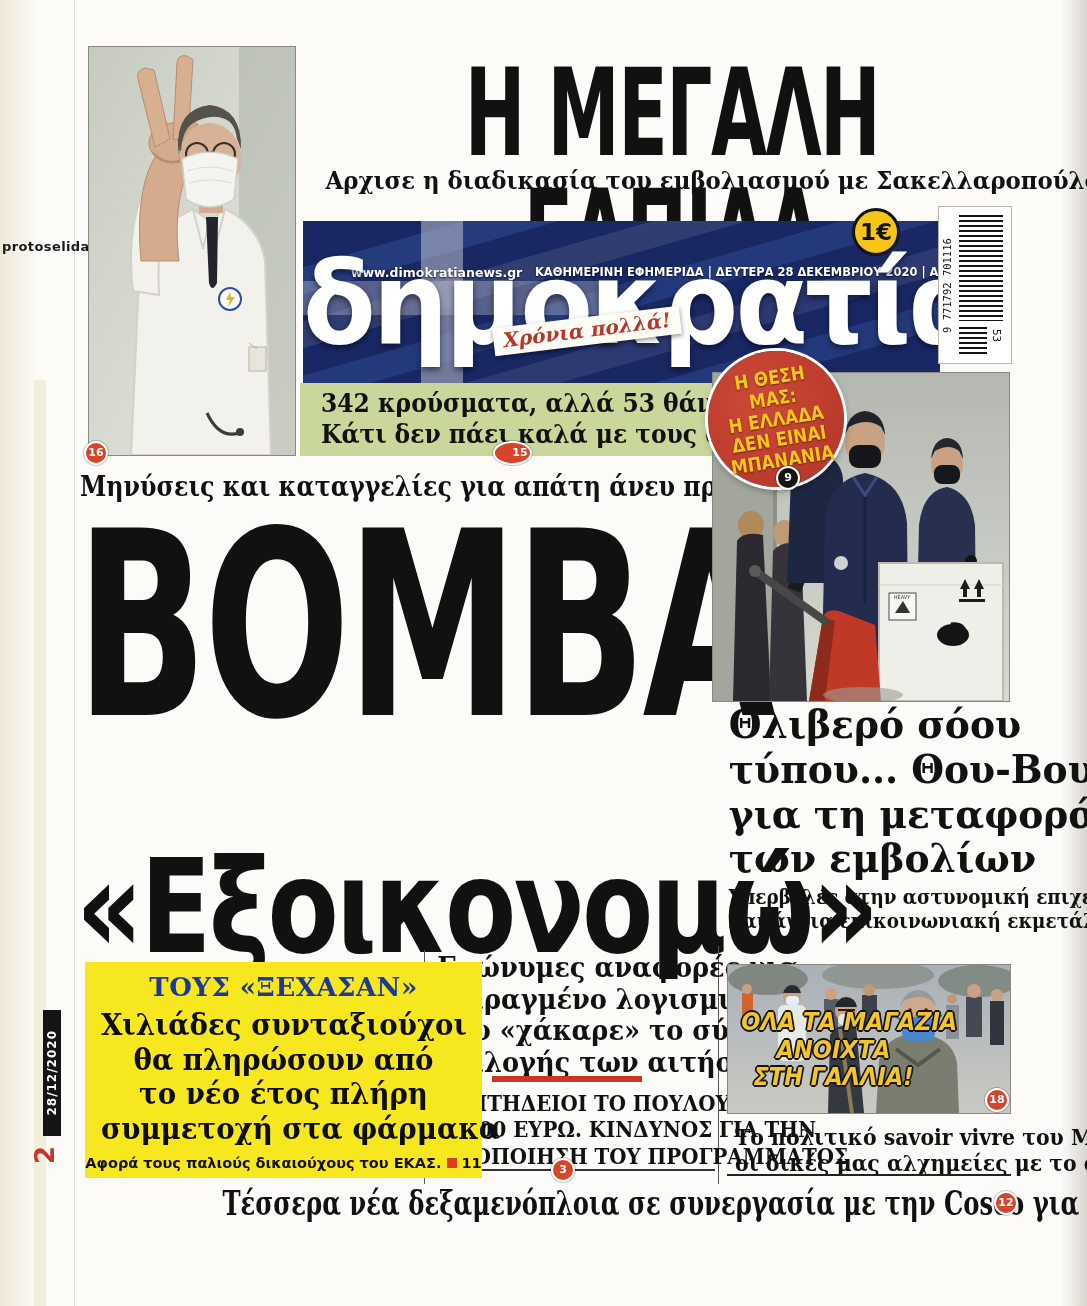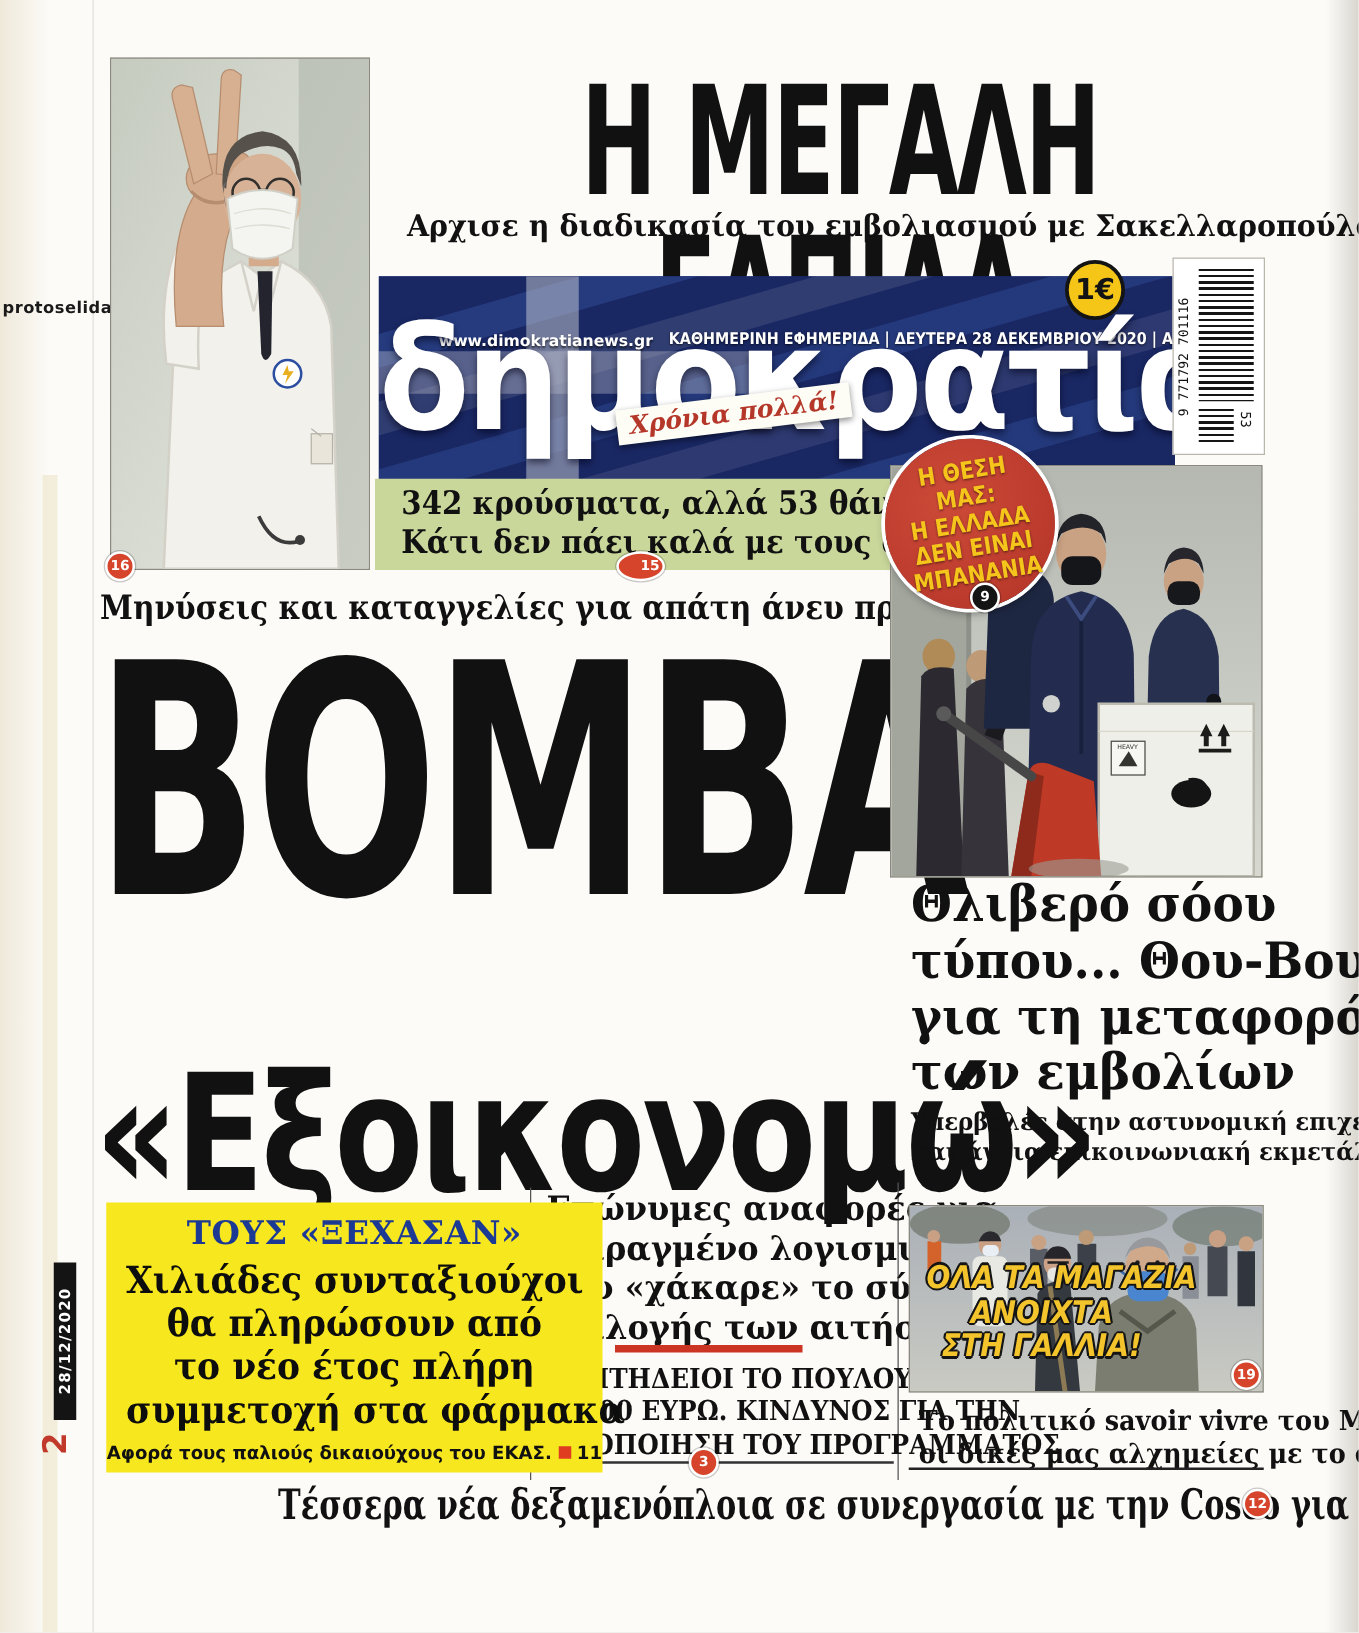--- a/index.html
+++ b/index.html
@@ -400,17 +400,17 @@
     <div>4.000 ΕΥΡΩ. ΚΙΝΔΥΝΟΣ ΓΙΑ ΤΗΝ</div>
     <div>ΥΛΟΠΟΙΗΣΗ ΤΟΥ ΠΡΟΓΡΑΜΜΑΤΟΣ</div>
   </div>
   <div class="abs mid-bottom-rule"></div>
 
   <div class="abs bottom-strip"><span>Τέσσερα νέα δεξαμενόπλοια σε συνεργασία με την Cosco για την Aegean Shipping</span></div>
 
   <div class="nbadge" style="left:84px;top:441px;">16</div>
   <div class="nbadge" style="left:493px;top:441px;padding-left:15px;">15</div>
   <div class="nbadge black" style="left:776px;top:466px;">9</div>
-  <div class="nbadge" style="left:985px;top:1088px;">19</div>
+  <div class="nbadge" style="left:985px;top:1088px;">18</div>
   <div class="nbadge" style="left:551px;top:1158px;">3</div>
   <div class="nbadge" style="left:994px;top:1191px;">12</div>
 
 </div>
 
 </body></html>

